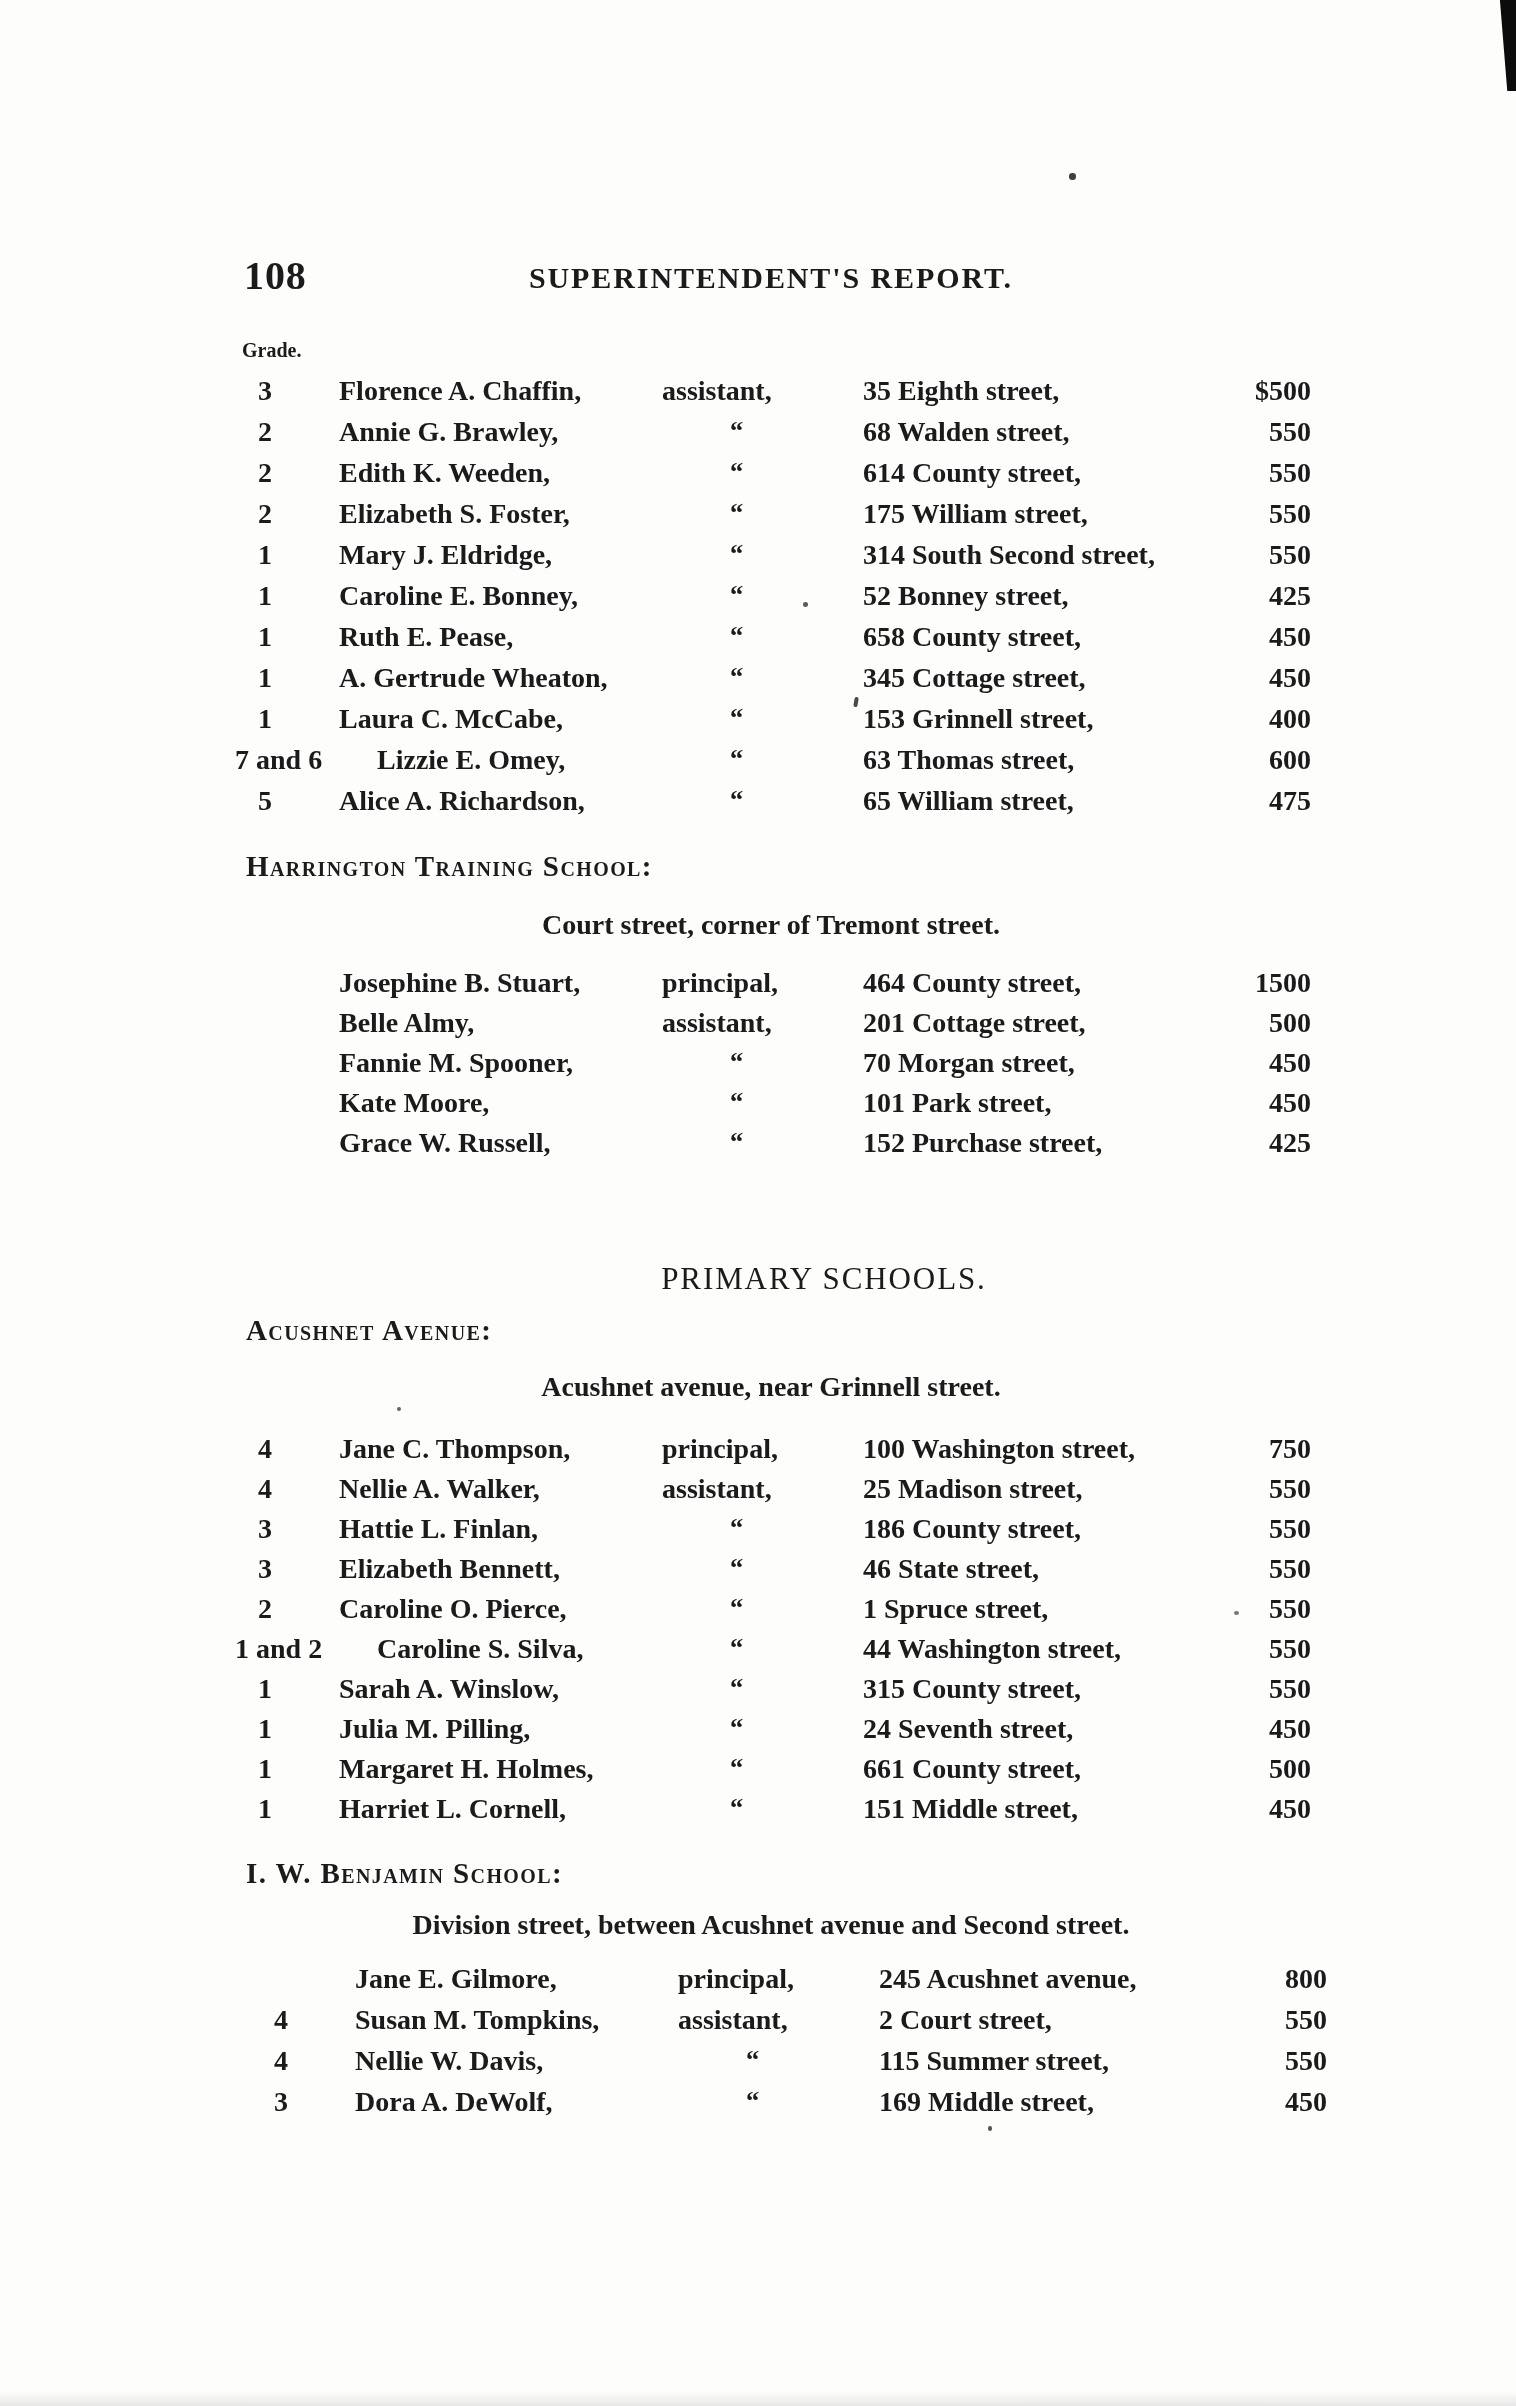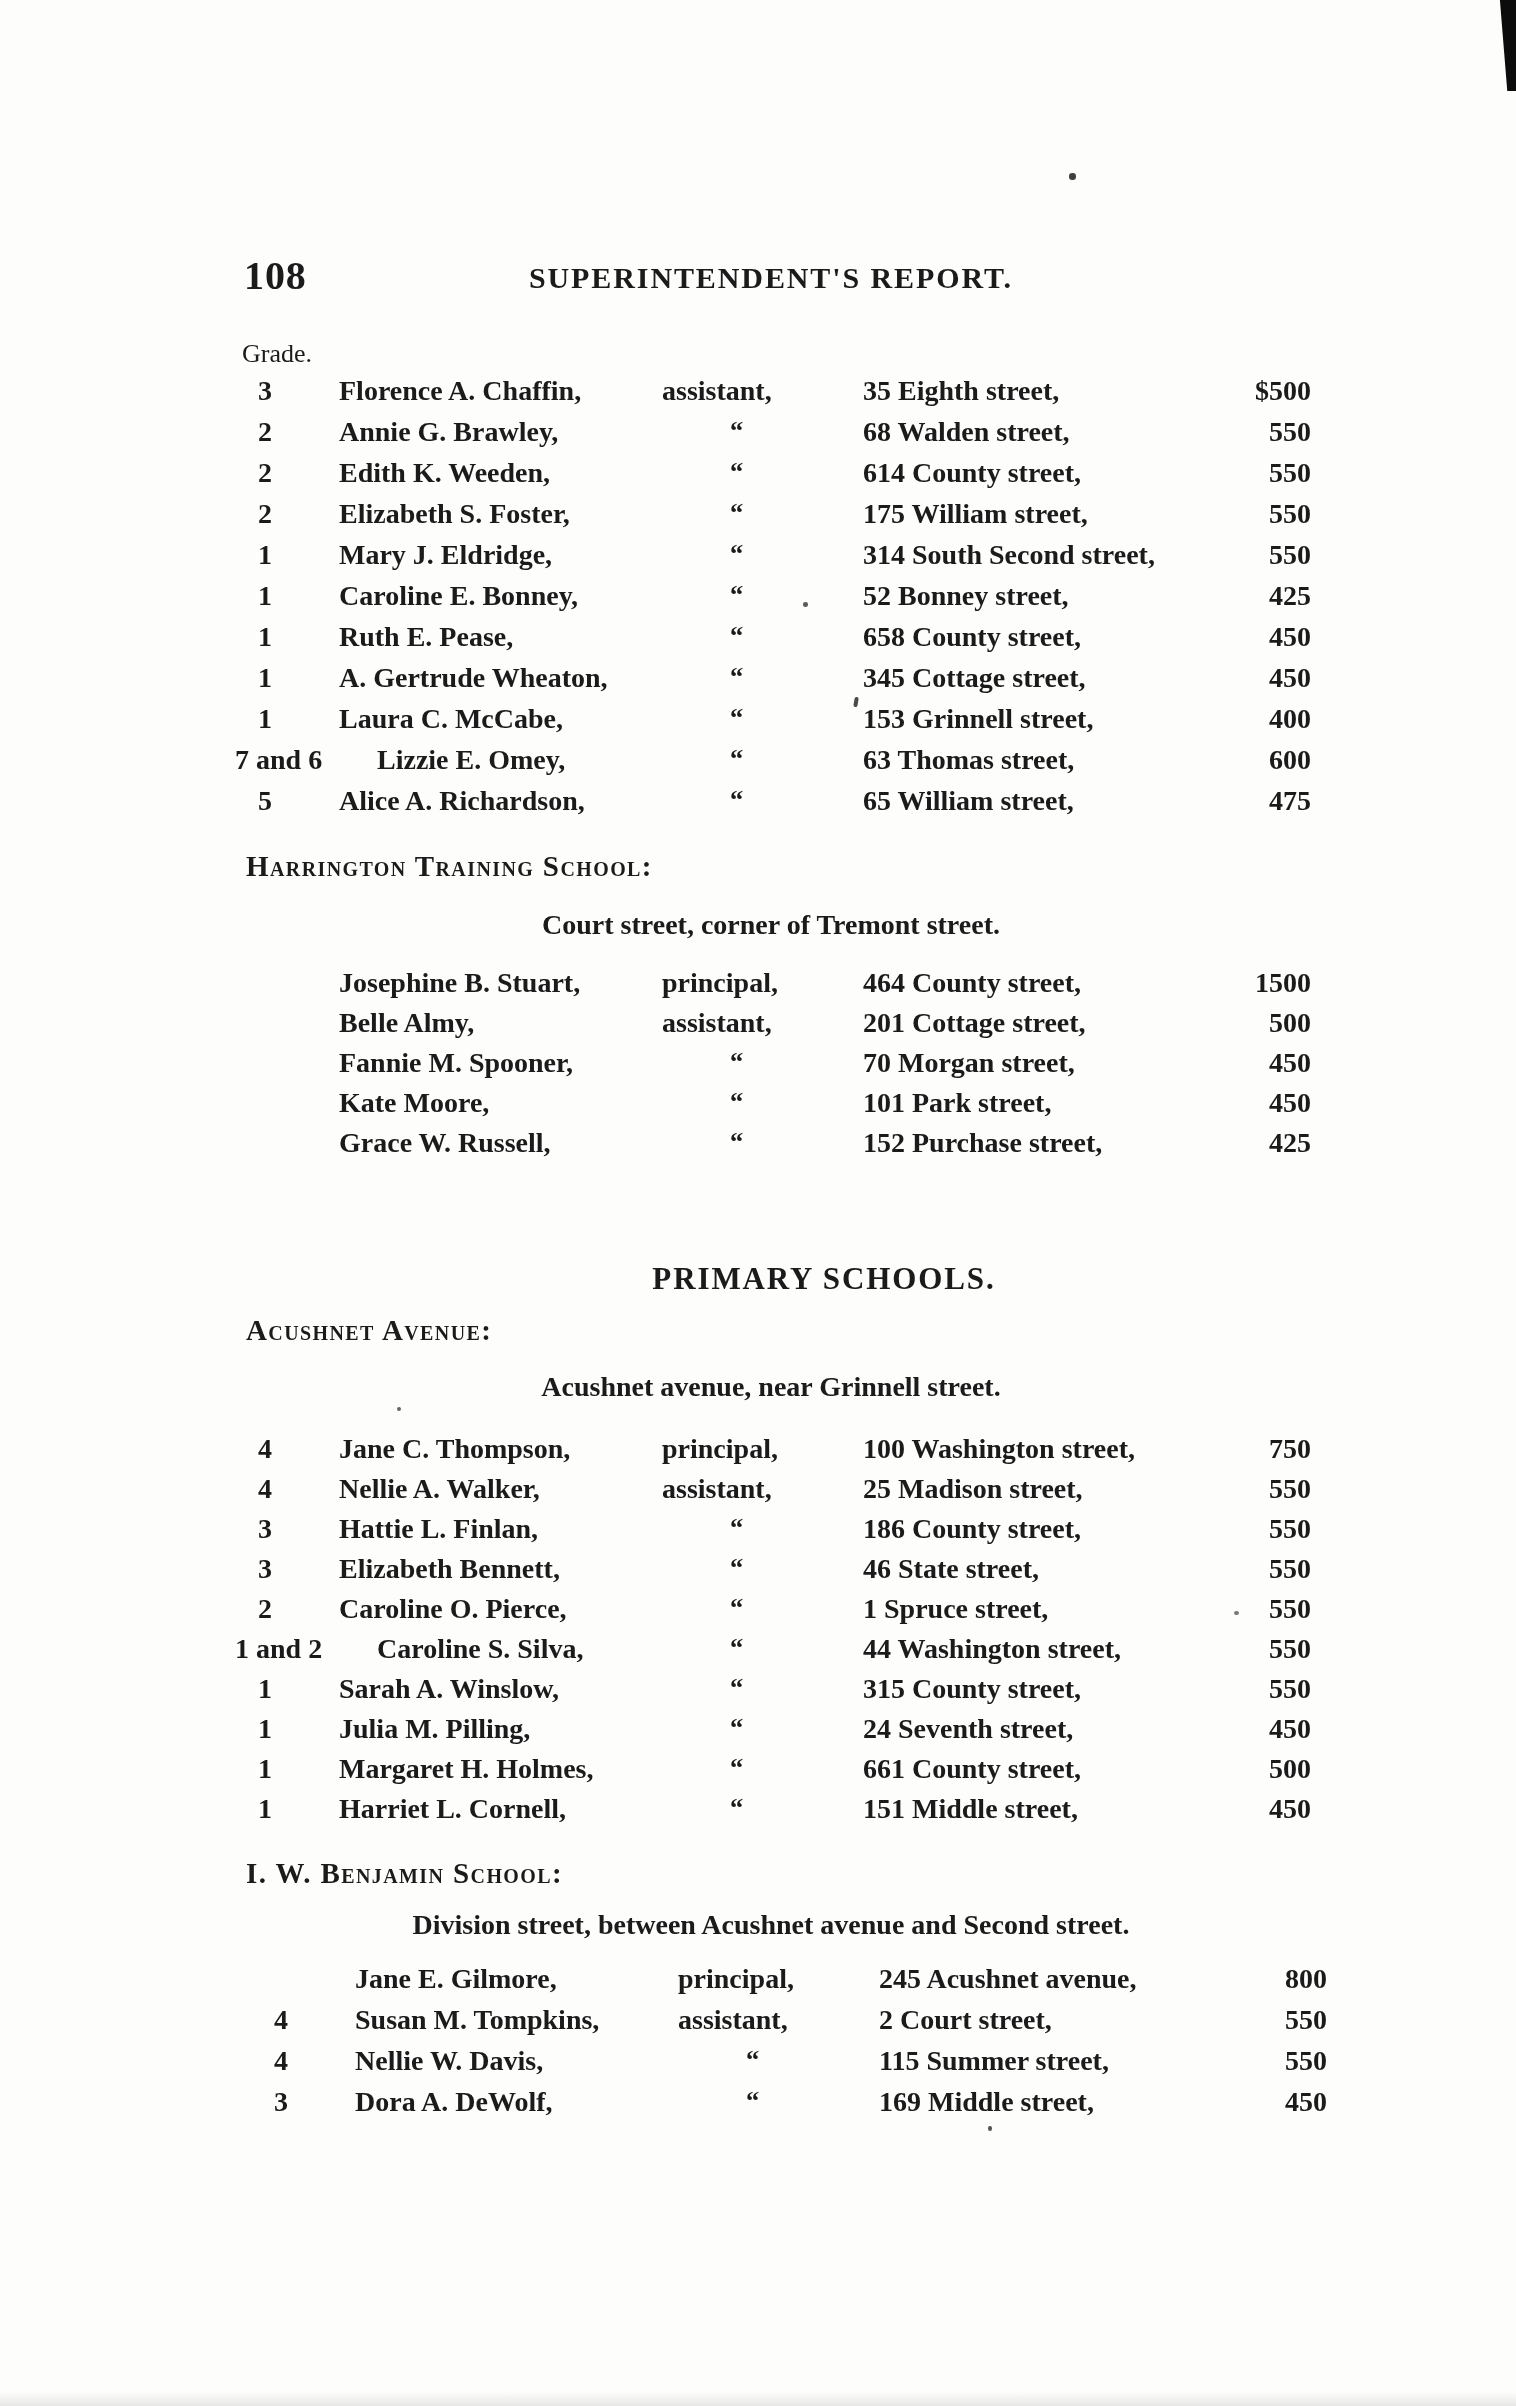--- a/index.html
+++ b/index.html
@@ -25,35 +25,35 @@
   .page-number{
     position:absolute;left:244px;top:252px;
     font-size:40px;font-weight:bold;letter-spacing:0.9px;
   }
   .running-head{
     position:absolute;left:231px;top:261px;width:1080px;text-align:center;
     font-size:30px;font-weight:bold;letter-spacing:1.9px;
   }
   .grade-label{
     position:absolute;left:242px;top:339px;
-    font-size:26px;font-weight:normal;
+    font-size:20px;font-weight:bold;
   }
   
   .section{position:absolute;left:0;top:0;width:1516px;}
   .school-heading{
     position:absolute;left:246px;
     font-size:29px;font-weight:bold;font-variant:small-caps;letter-spacing:1.4px;
   }
   .subtitle{
     position:absolute;left:231px;width:1080px;text-align:center;
     font-size:28px;font-weight:bold;
   }
   .big-heading{
     position:absolute;left:284px;width:1080px;text-align:center;
-    font-size:31px;font-weight:bold;letter-spacing:1.9px;
+    font-size:31px;font-weight:normal;letter-spacing:1.9px;
   }
   .rows{position:absolute;left:0;width:1516px;}
   .row{position:relative;width:1516px;}
   .cell{position:absolute;top:0;font-size:28px;font-weight:bold;white-space:nowrap;}
   .cell.grade{left:258px;}
   .cell.grade.multi{left:235px;}
   .cell.name{left:339px;}
   .cell.name.pushed{left:377px;}
   .cell.title{left:662px;width:149px;text-align:left;}
   .cell.title.ditto{text-align:center;font-size:26.5px;}

